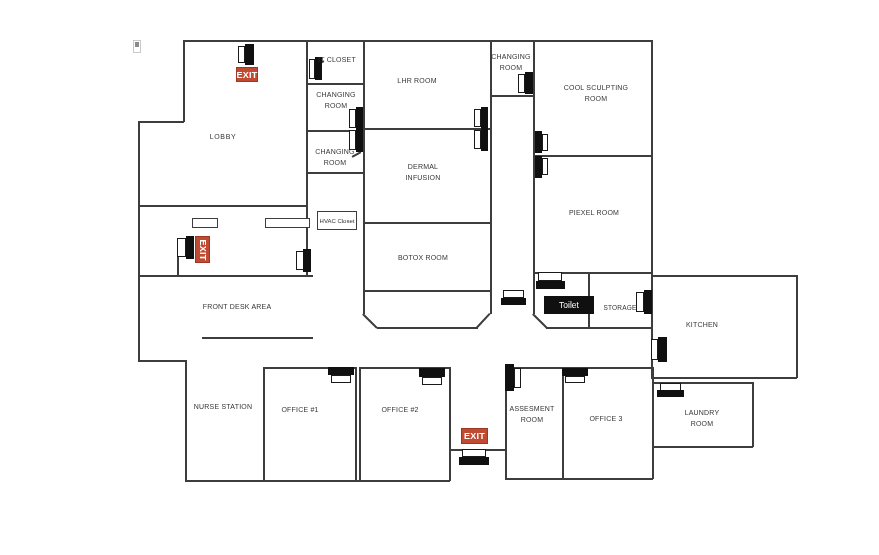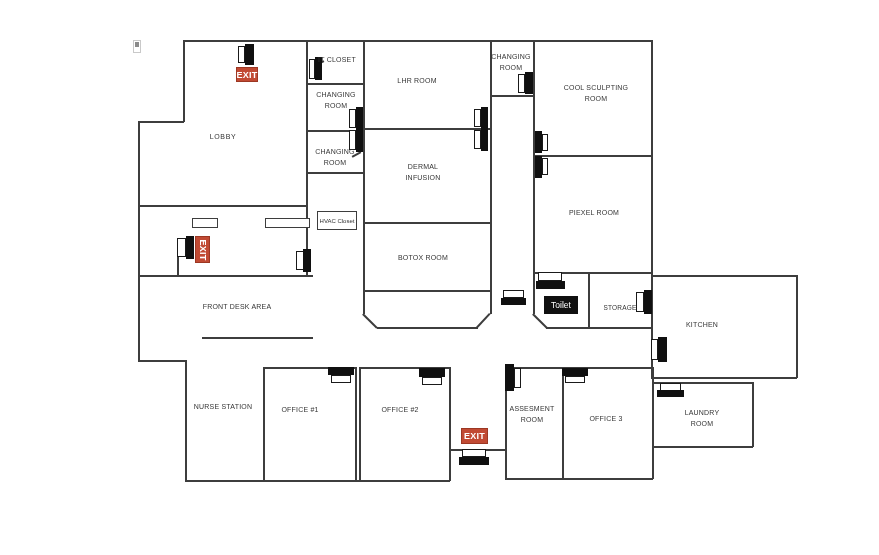--- a/index.html
+++ b/index.html
@@ -155,17 +155,17 @@
       <div class="room-label" data-name="room-label-kitchen" style="left: 702px; top: 325px; color: rgb(51, 51, 51);">KITCHEN</div>
       <div class="room-label" data-name="room-label-front-desk-area" style="left: 237px; top: 307px; color: rgb(51, 51, 51);">FRONT DESK AREA</div>
       <div class="room-label" data-name="room-label-nurse-station" style="left: 223px; top: 407px; color: rgb(51, 51, 51);">NURSE STATION</div>
       <div class="room-label" data-name="room-label-office-1" style="left: 300px; top: 410px; color: rgb(51, 51, 51);">OFFICE #1</div>
       <div class="room-label" data-name="room-label-office-2" style="left: 400px; top: 410px; color: rgb(51, 51, 51);">OFFICE #2</div>
       <div class="room-label" data-name="room-label-assesment-room" style="left: 532px; top: 414px; color: rgb(51, 51, 51);">ASSESMENT
 ROOM</div>
       <div class="room-label" data-name="room-label-office-3" style="left: 606px; top: 419px; color: rgb(51, 51, 51);">OFFICE 3</div>
       <div class="room-label" data-name="room-label-laundry-room" style="left: 702px; top: 418px; color: rgb(51, 51, 51);">LAUNDRY
 ROOM</div>
-      <div class="fixture-box" data-name="toilet-label" id="toilet-box" style="left: 544px; top: 296px; width: 34px; height: 18px; background: rgb(16, 16, 16); color: rgb(255, 255, 255);">Toilet</div>
+      <div class="fixture-box" data-name="toilet-label" id="toilet-box" style="left: 544px; top: 296px; width: 50px; height: 18px; background: rgb(16, 16, 16); color: rgb(255, 255, 255);">Toilet</div>
       <div class="fixture-box" data-name="hvac-closet-label" id="hvac-box" style="left: 317px; top: 211px; width: 40px; height: 19px;">HVAC Closet</div>
     </div>
   <div id="cursor-artifact" data-name="cursor-artifact-icon"></div>
 </div>
 
 </body></html>

